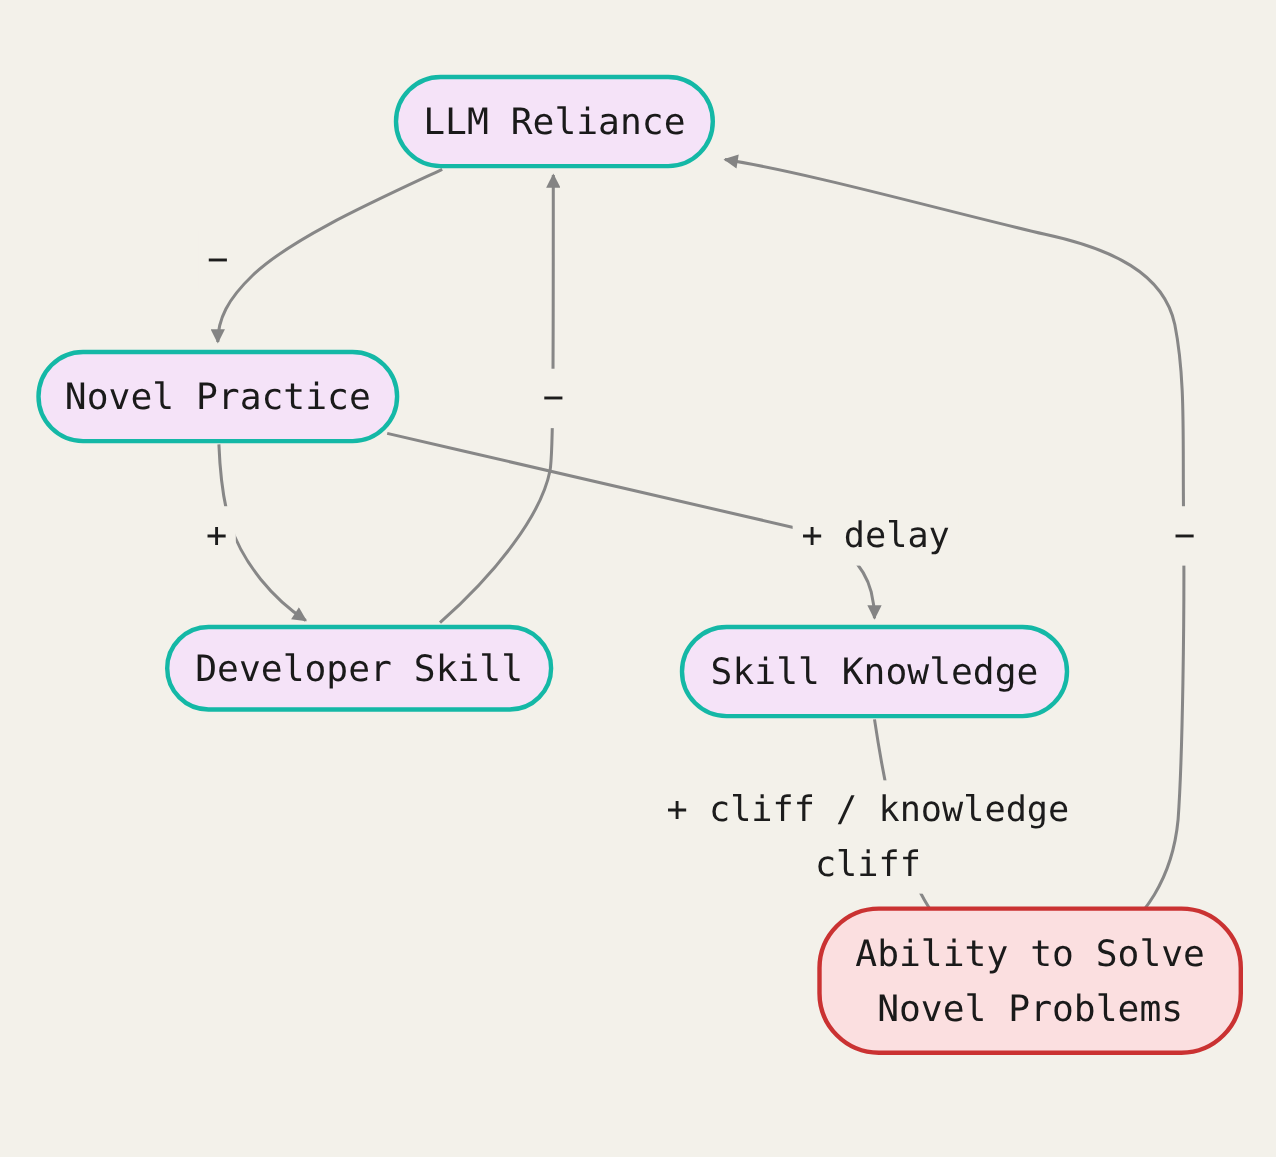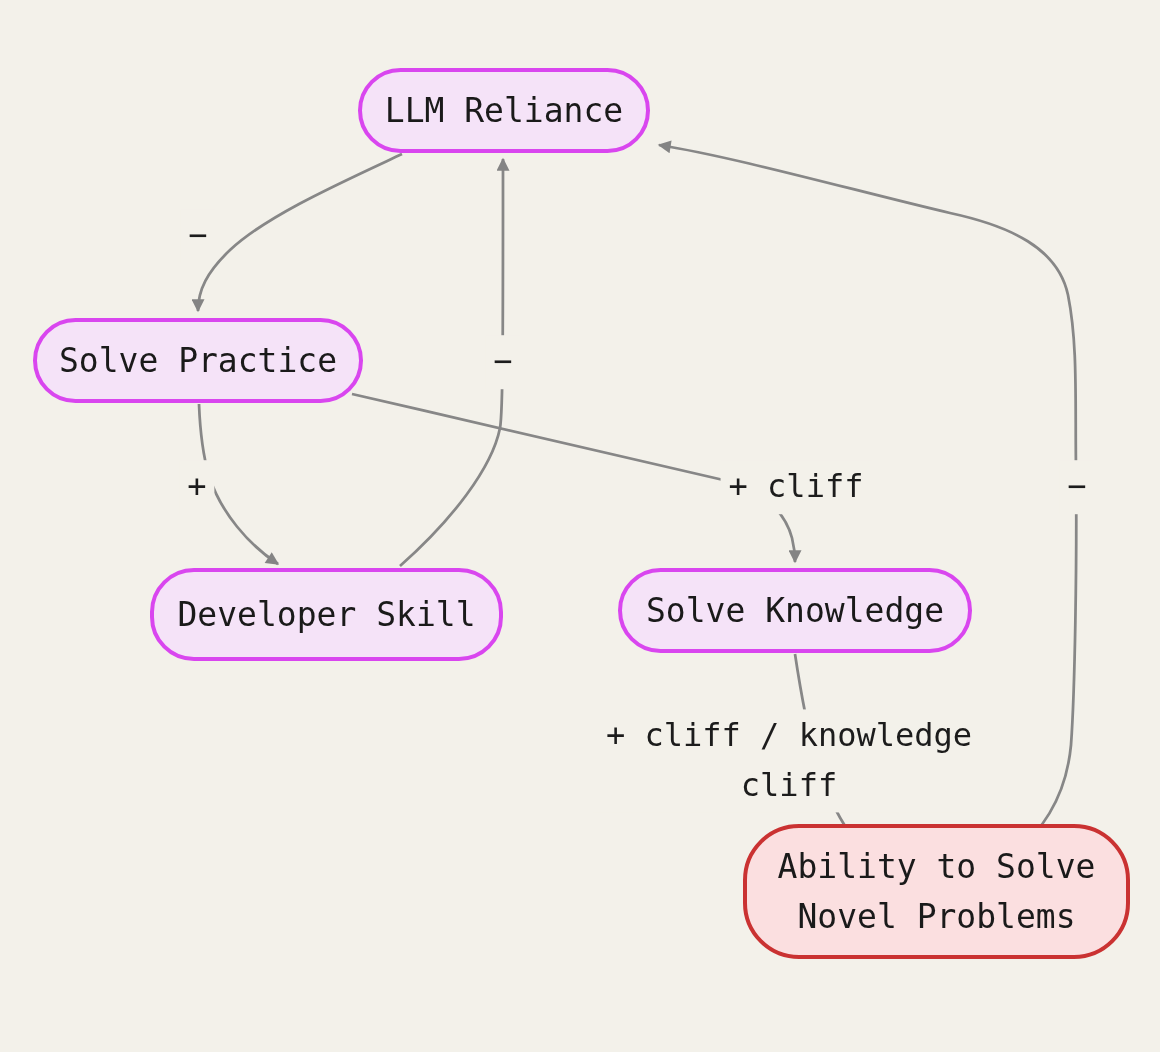--- a/index.html
+++ b/index.html
@@ -21,21 +21,21 @@
   }
   .edges-svg path.edge {
     fill: none;
     stroke: #878787;
     stroke-width: 2.75;
   }
   .node {
     position: absolute;
     box-sizing: border-box;
     border-radius: 44px;
-    border: 4px solid #d946ef;
+    border: 4px solid #14b8a6;
     background: #f5e3f8;
     color: #1a1a1a;
     font-size: 33px;
     line-height: 1.5;
     display: flex;
     align-items: center;
     justify-content: center;
     text-align: center;
   }
   .node.red {
@@ -83,40 +83,40 @@
     <path class="edge" marker-end="url(#arrow)" d="M 795 654 C 801 694, 808 733, 819 771 C 831 806, 851 838, 870 861"></path>
 
     <path class="edge" marker-end="url(#arrow)" d="M 1000 866 C 1042 834, 1066 798, 1071 745 C 1075 690, 1077 560, 1076 470 C 1075 400, 1078 345, 1068 295 C 1058 248, 1010 226, 950 213 C 860 192, 735 157, 659 145"></path>
   </svg>
 
   <div class="node" style="left:358px; top:68px; width:292px; height:85px;">
     <span class="node-label">LLM Reliance</span>
   </div>
 
   <div class="node" style="left:33px; top:318px; width:330px; height:85px;">
-    <span class="node-label">Solve Practice</span>
+    <span class="node-label">Novel Practice</span>
   </div>
 
-  <div class="node" style="left:150px; top:568px; width:353px; height:93px;">
+  <div class="node" style="left:150px; top:568px; width:353px; height:79px;">
     <span class="node-label">Developer Skill</span>
   </div>
 
   <div class="node" style="left:618px; top:568px; width:354px; height:85px;">
-    <span class="node-label">Solve Knowledge</span>
+    <span class="node-label">Skill Knowledge</span>
   </div>
 
   <div class="node red" style="left:743px; top:824px; width:387px; height:135px; border-radius:56px;">
     <span class="node-label">Ability to Solve Novel Problems</span>
   </div>
 
   <div class="edge-label" style="left:198px; top:236px;">−</div>
 
   <div class="edge-label" style="left:197px; top:487px;">+</div>
 
   <div class="edge-label" style="left:503px; top:362px;">−</div>
 
-  <div class="edge-label" style="left:796px; top:487px;">+ cliff</div>
+  <div class="edge-label" style="left:796px; top:487px;">+ delay</div>
 
   <div class="edge-label wrap" style="left:789px; top:761px;">+ cliff / knowledge cliff</div>
 
   <div class="edge-label" style="left:1077px; top:487px;">−</div>
 
 </div>
 
 </body></html>

